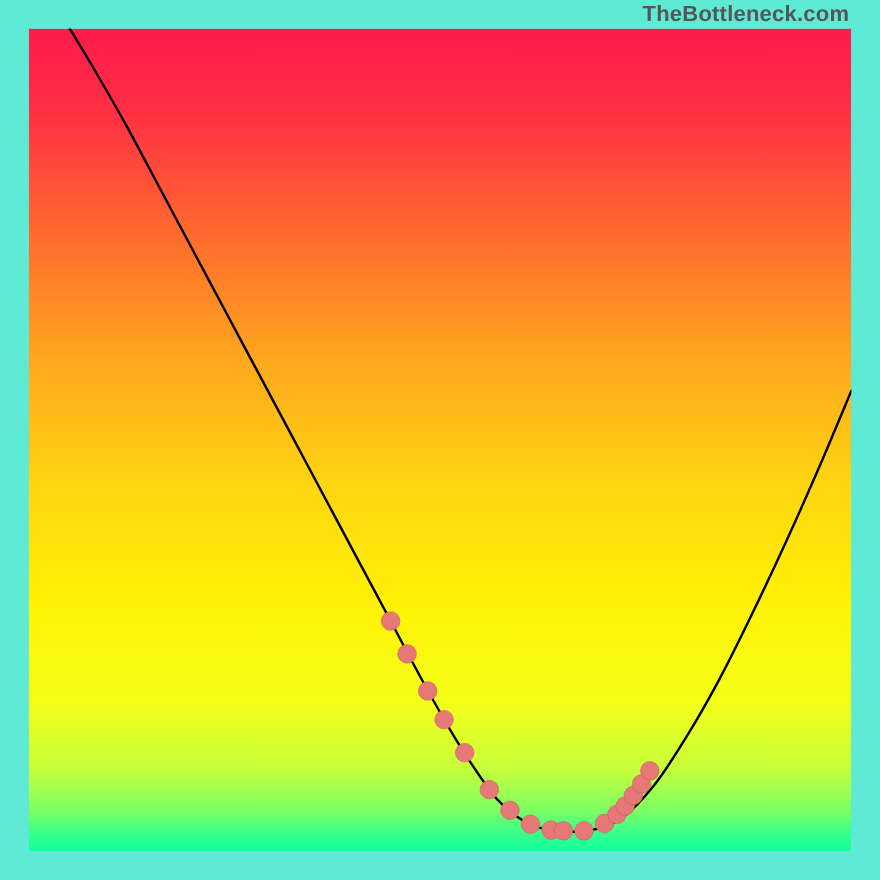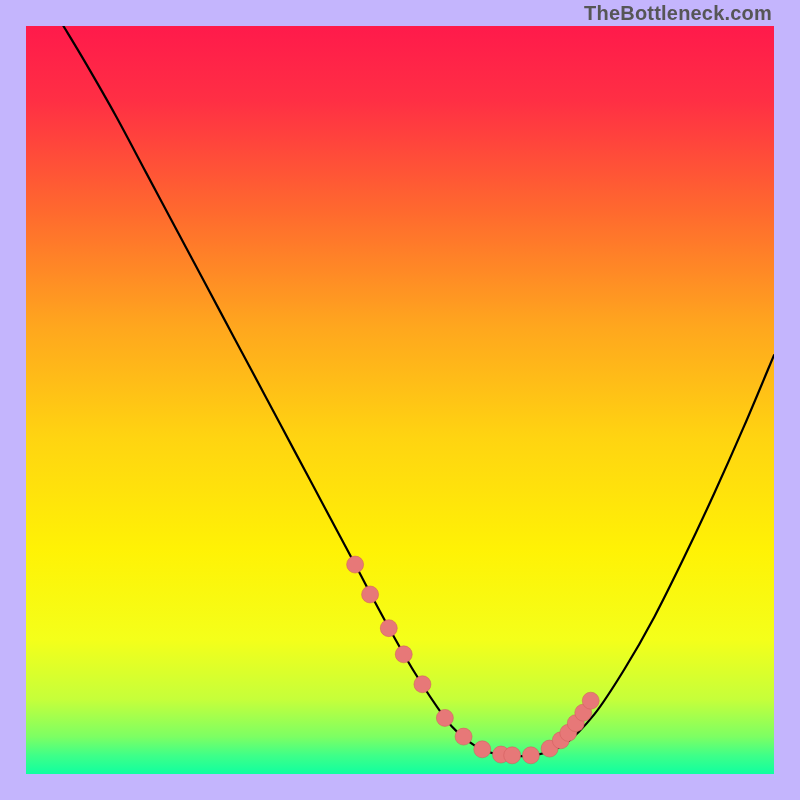--- a/index.html
+++ b/index.html
@@ -1,21 +1,21 @@
 <!DOCTYPE html>
 <html><head>
 <meta charset="utf-8">
 <style>
   * { margin: 0; padding: 0; box-sizing: border-box; }
   html, body { width: 800px; height: 800px; overflow: hidden; background: #000; }
   .frame {
     position: absolute;
     top: 0; left: 0;
     width: 800px; height: 800px;
-    background: #c4b5fd;
+    background: #5eead4;
   }
   .plot-area {
     position: absolute;
     top: 26px;
     left: 26px;
     width: 748px;
     height: 748px;
     overflow: hidden;
   }
   .gradient {

